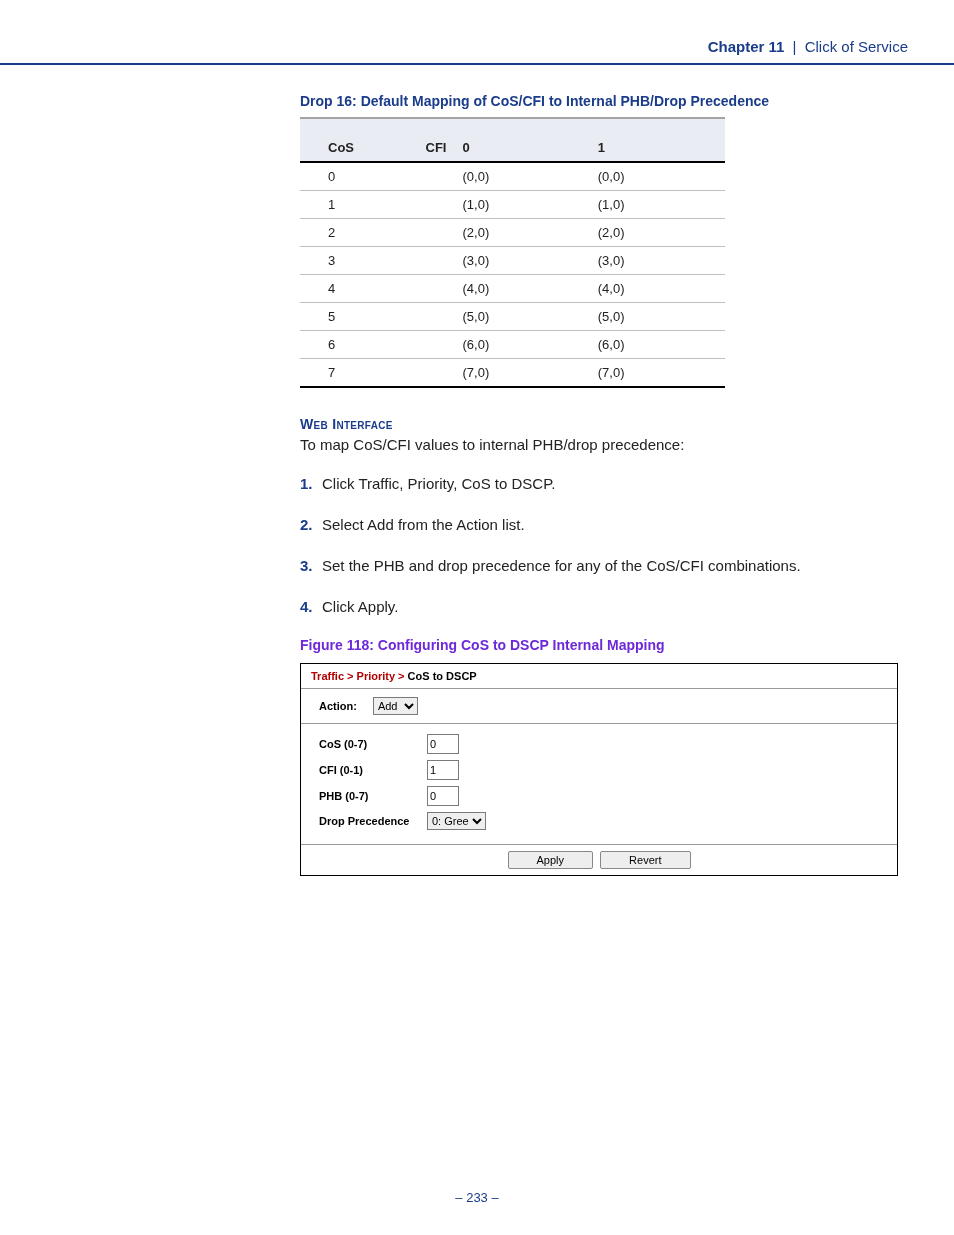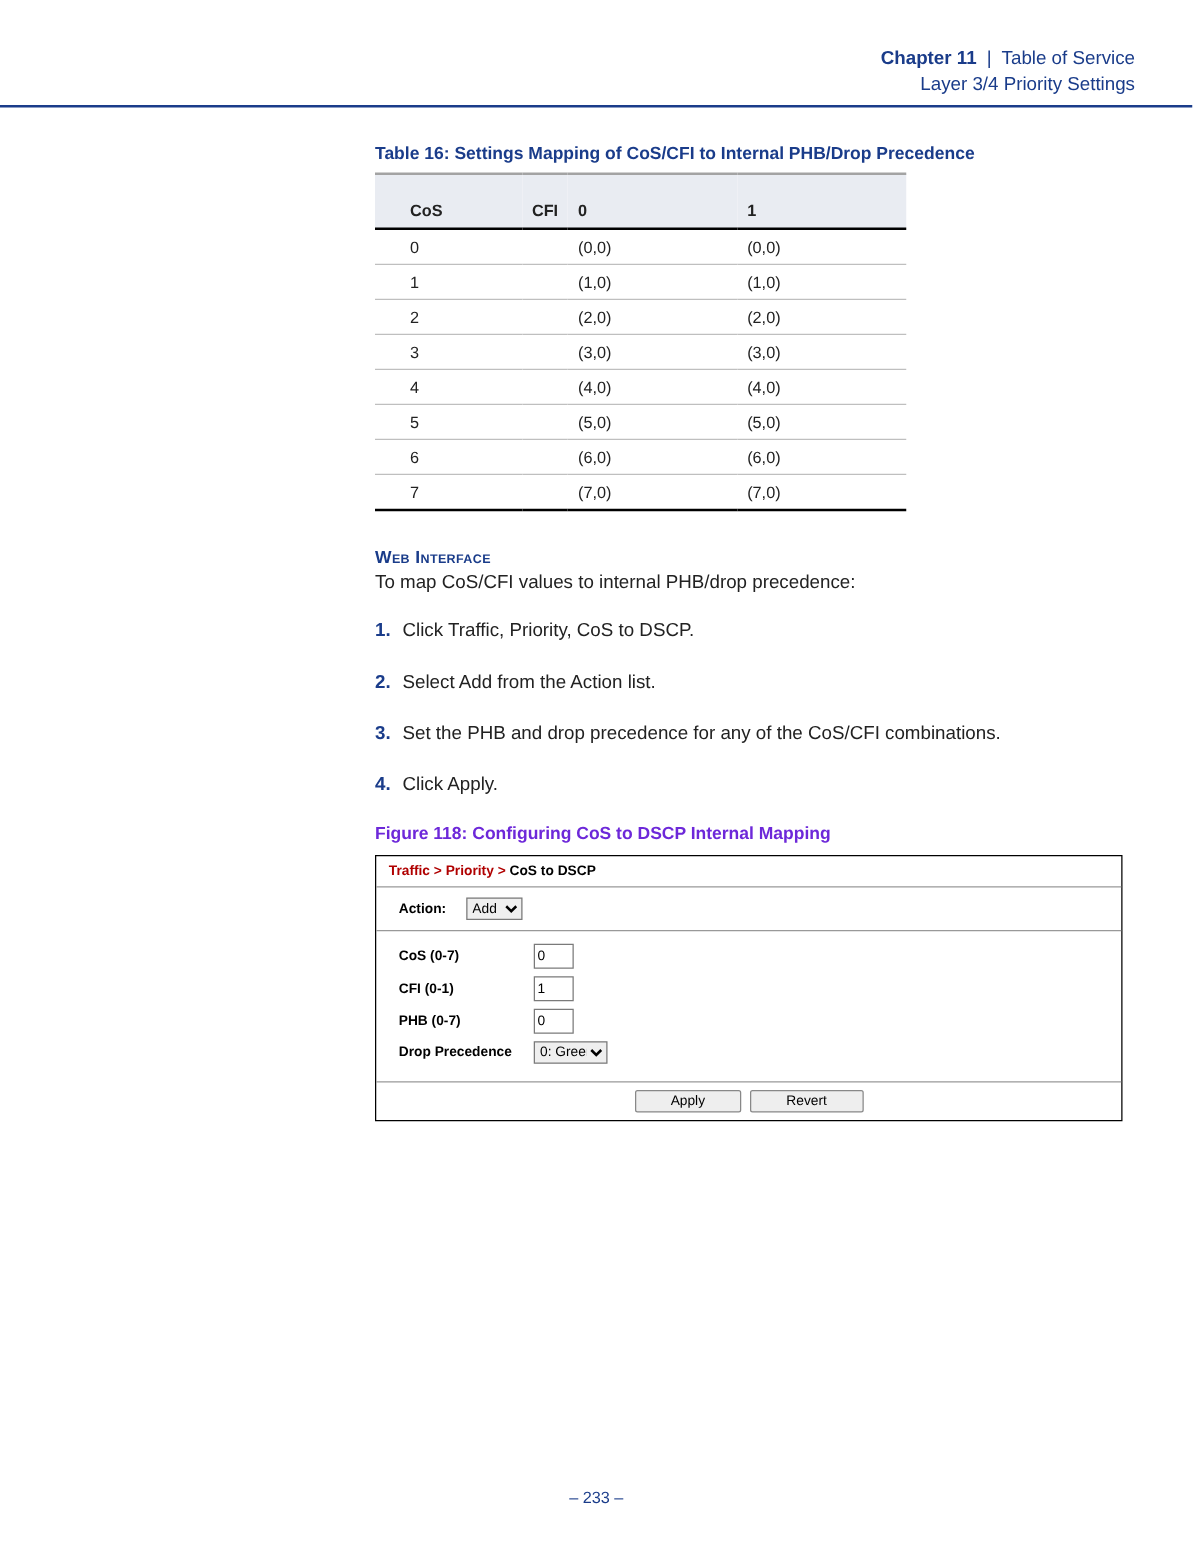--- a/index.html
+++ b/index.html
@@ -168,28 +168,27 @@
     font-size:13px;
   }
 </style>
 </head>
 <body>
 
 <div class="header">
   <div class="line1">
     <span class="chap">Chapter 11</span>
     <span class="sep">|</span>
-    <span>Table of Service</span>
+    <span>Click of Service</span>
   </div>
-  <div>Layer 3/4 Priority Settings</div>
 </div>
 
 <div class="content">
 
-  <div class="table-caption">Table 16: Settings Mapping of CoS/CFI to Internal PHB/Drop Precedence</div>
+  <div class="table-caption">Drop 16: Default Mapping of CoS/CFI to Internal PHB/Drop Precedence</div>
 
   <table class="data">
     <thead>
       <tr>
         <th class="col-cos" style="vertical-align:bottom;padding-left:4px;">
           <span style="visibility:hidden;">x</span><br>
           <span>CoS</span>
         </th>
         <th style="text-align:left;">
           <span>CFI</span>

